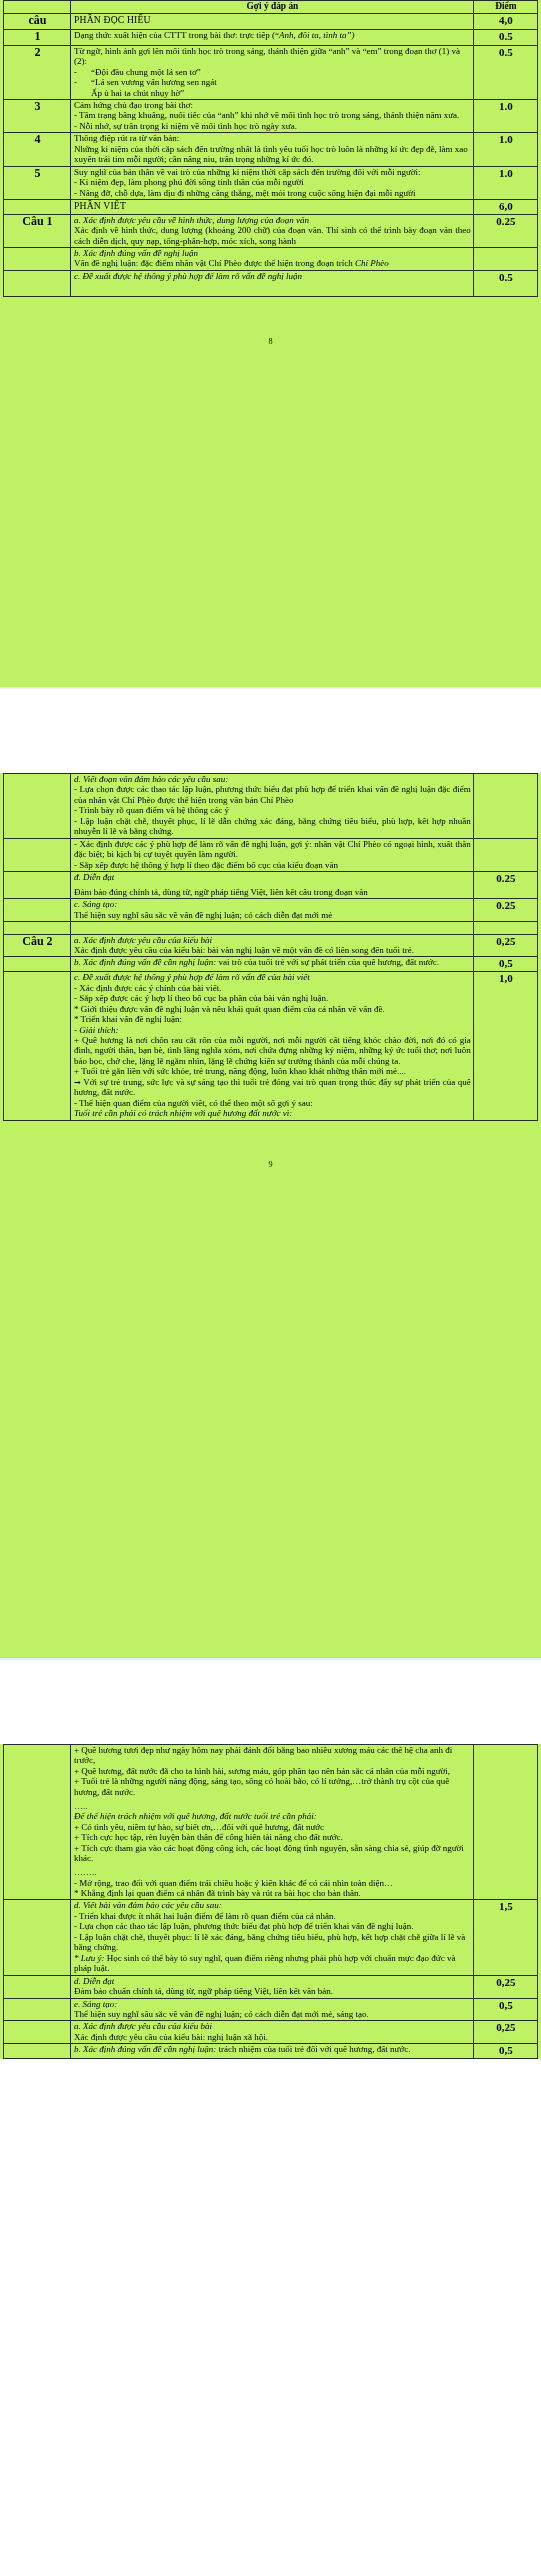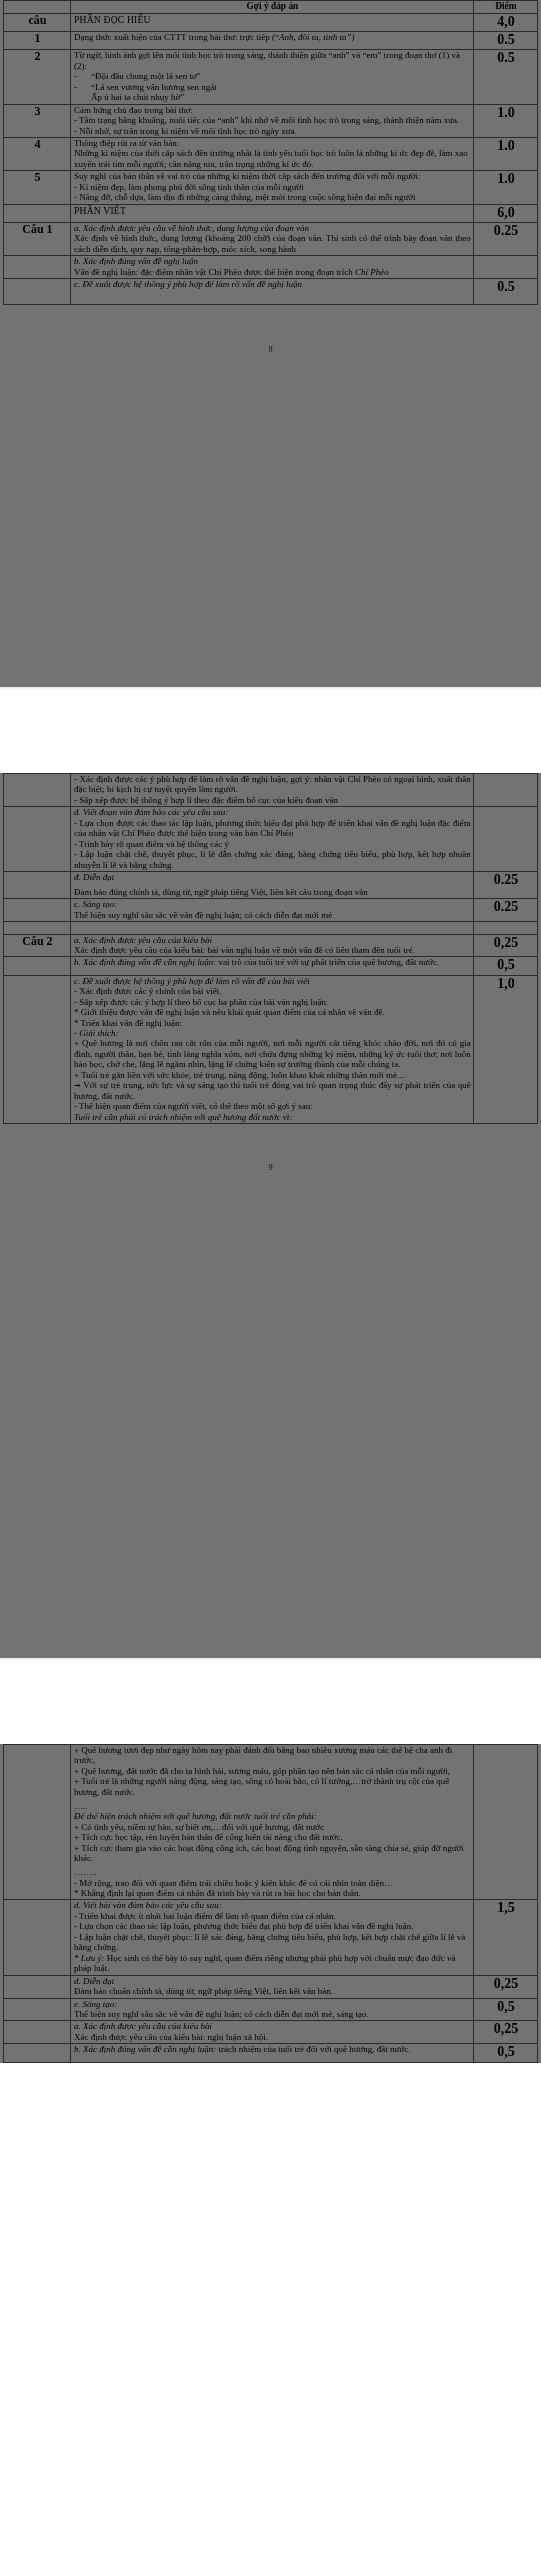--- a/index.html
+++ b/index.html
@@ -13,21 +13,21 @@
     font-family: "Liberation Serif", "DejaVu Serif", serif;
     color: #000000;
     -webkit-font-smoothing: none;
   }
   .doc {
     width: 541px;
     position: relative;
   }
   .page {
     width: 541px;
-    background: #737373;
+    background: #bef264;
     position: relative;
     padding: 0;
   }
   .page-gap {
     width: 541px;
     background: #ffffff;
     position: relative;
   }
   .page-sep {
     position: absolute;
@@ -65,21 +65,21 @@
   col.c3 { width: 64px; }
 
   .c-num {
     text-align: center;
     font-weight: bold;
     font-size: 12px;
   }
   .c-pt {
     text-align: center;
     font-weight: bold;
-    font-size: 14px;
+    font-size: 11px;
   }
   .hdr-center {
     text-align: center;
     font-weight: bold;
     font-size: 9.4px;
   }
   .sec-center {
     font-weight: normal;
     font-size: 9.6px;
     letter-spacing: 0.2px;
@@ -230,40 +230,40 @@
     <table class="key">
       <colgroup>
           <col class="c1">
           <col class="c2">
           <col class="c3">
         </colgroup>
       <tbody>
         <tr>
           <td>&nbsp;</td>
           <td class="body">
-            <p class="just">- Xác định được các ý phù hợp để làm rõ vấn đề nghị luận, gợi ý: nhân vật Chí Phèo có ngoại hình, xuất thân đặc biệt; bi kịch bị cự tuyệt quyền làm người.</p>
-            <p class="just">- Sắp xếp được hệ thống ý hợp lí theo đặc điểm bố cục của kiểu đoạn văn</p>
-          </td>
-          <td class="c-pt">&nbsp;</td>
-        </tr>
-
-        <tr>
-          <td>&nbsp;</td>
-          <td class="body">
             <p class="it">d. Viết đoạn văn đảm bảo các yêu cầu sau:</p>
             <p class="just">- Lựa chọn được các thao tác lập luận, phương thức biểu đạt phù hợp để triển khai vấn đề nghị luận đặc điểm của nhân vật Chí Phèo được thể hiện trong văn bản Chí Phèo</p>
             <p>- Trình bày rõ quan điểm và hệ thống các ý</p>
             <p class="just">- Lập luận chặt chẽ, thuyết phục, lí lẽ dẫn chứng xác đáng, bằng chứng tiêu biểu, phù hợp, kết hợp nhuần nhuyễn lí lẽ và bằng chứng.</p>
           </td>
           <td class="c-pt"></td>
         </tr>
 
         <tr>
           <td>&nbsp;</td>
           <td class="body">
+            <p class="just">- Xác định được các ý phù hợp để làm rõ vấn đề nghị luận, gợi ý: nhân vật Chí Phèo có ngoại hình, xuất thân đặc biệt; bi kịch bị cự tuyệt quyền làm người.</p>
+            <p class="just">- Sắp xếp được hệ thống ý hợp lí theo đặc điểm bố cục của kiểu đoạn văn</p>
+          </td>
+          <td class="c-pt">&nbsp;</td>
+        </tr>
+
+        <tr>
+          <td>&nbsp;</td>
+          <td class="body">
             <p class="it" style="margin-bottom:4.3px;">đ. Diễn đạt</p>
             <p>Đảm bảo đúng chính tả, dùng từ, ngữ pháp tiếng Việt, liên kết câu trong đoạn văn</p>
           </td>
           <td class="c-pt">0.25</td>
         </tr>
 
         <tr>
           <td>&nbsp;</td>
           <td class="body">
             <p class="it">c. Sáng tạo:</p>
@@ -275,21 +275,21 @@
         <tr class="spacer-row">
           <td>&nbsp;</td>
           <td>&nbsp;</td>
           <td>&nbsp;</td>
         </tr>
 
         <tr>
           <td class="c-num">Câu 2</td>
           <td class="body">
             <p class="it">a. Xác định được yêu cầu của kiểu bài</p>
-            <p class="just">Xác định được yêu cầu của kiểu bài: bài văn nghị luận về một vấn đề có liên tham đến tuổi trẻ.</p>
+            <p class="just">Xác định được yêu cầu của kiểu bài: bài văn nghị luận về một vấn đề có liên song đến tuổi trẻ.</p>
           </td>
           <td class="c-pt">0,25</td>
         </tr>
 
         <tr>
           <td>&nbsp;</td>
           <td class="body">
             <p class="just"><span class="it">b. Xác định đúng vấn đề cần nghị luận:</span><span> vai trò của tuổi trẻ với sự phát triển của quê hương, đất nước.</span></p>
           </td>
           <td class="c-pt">0,5</td>

